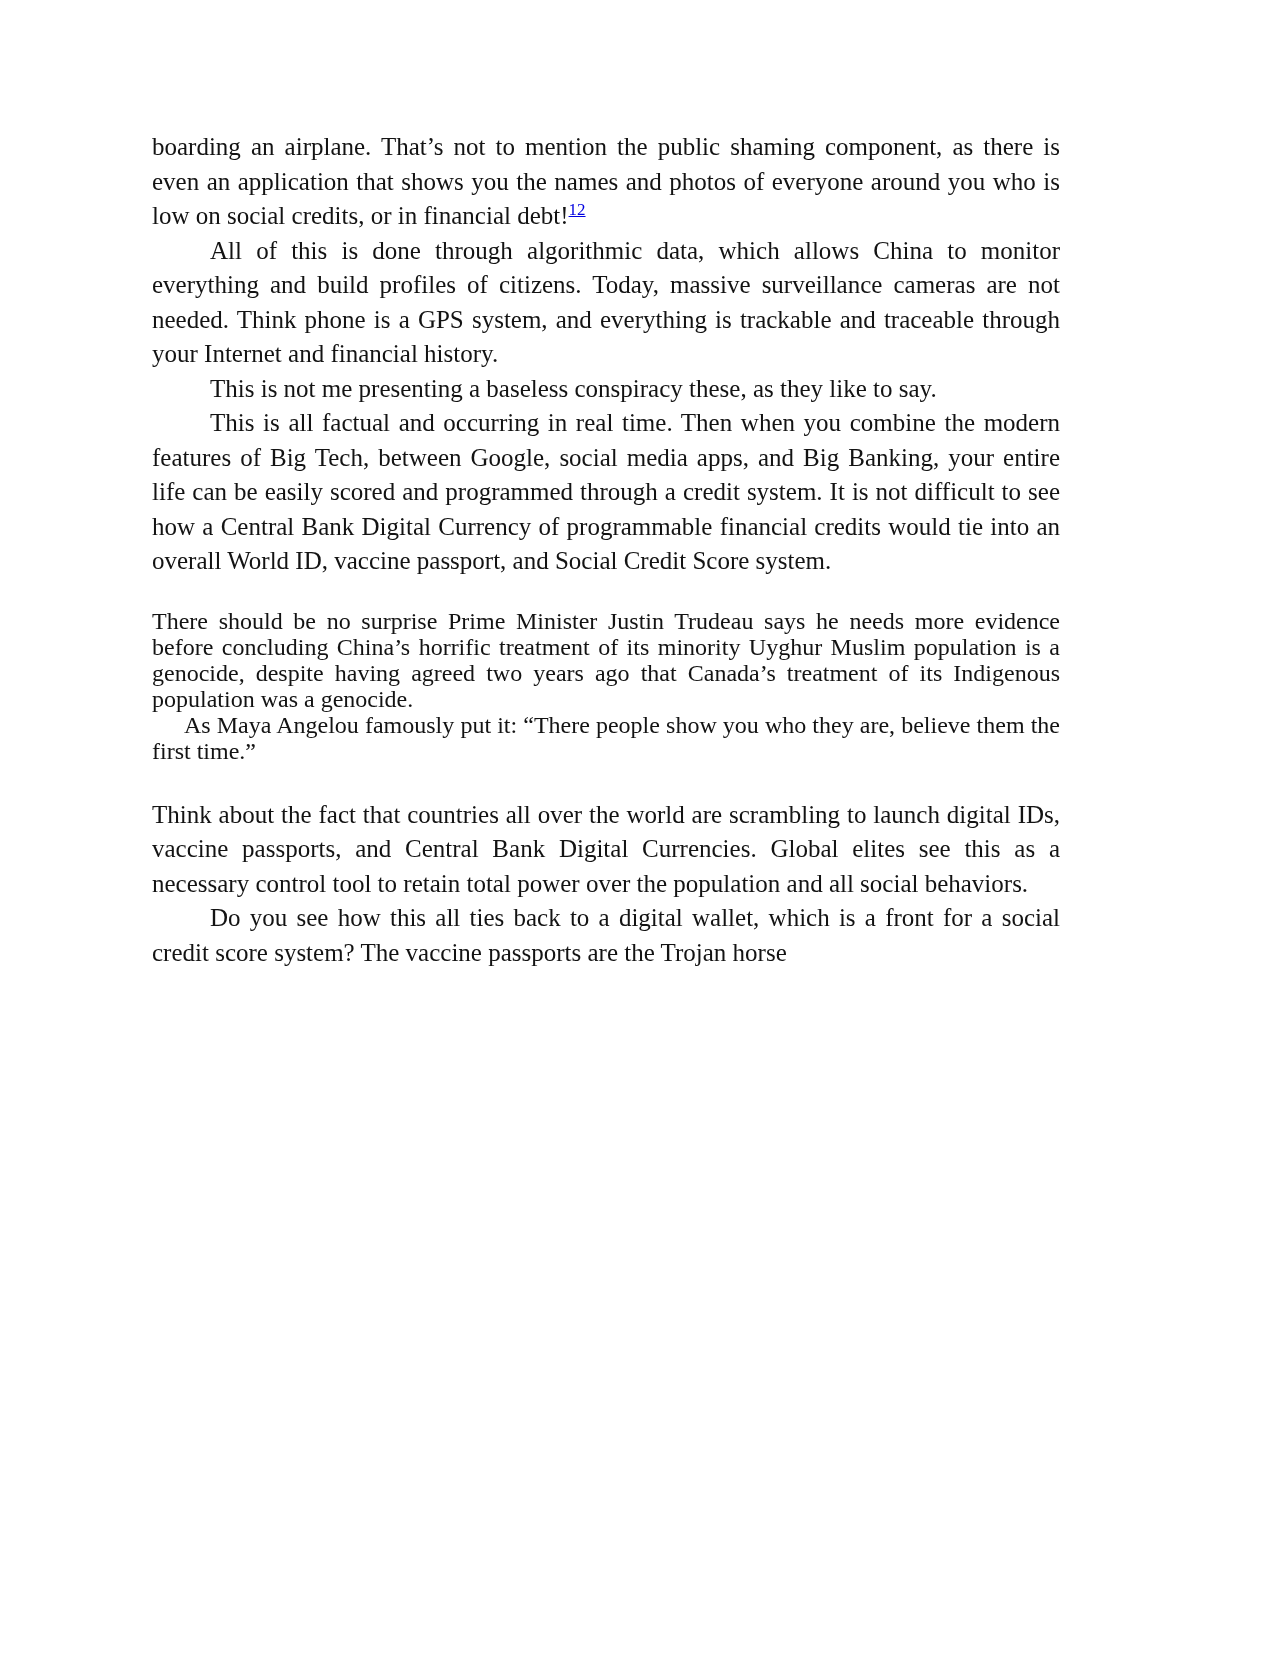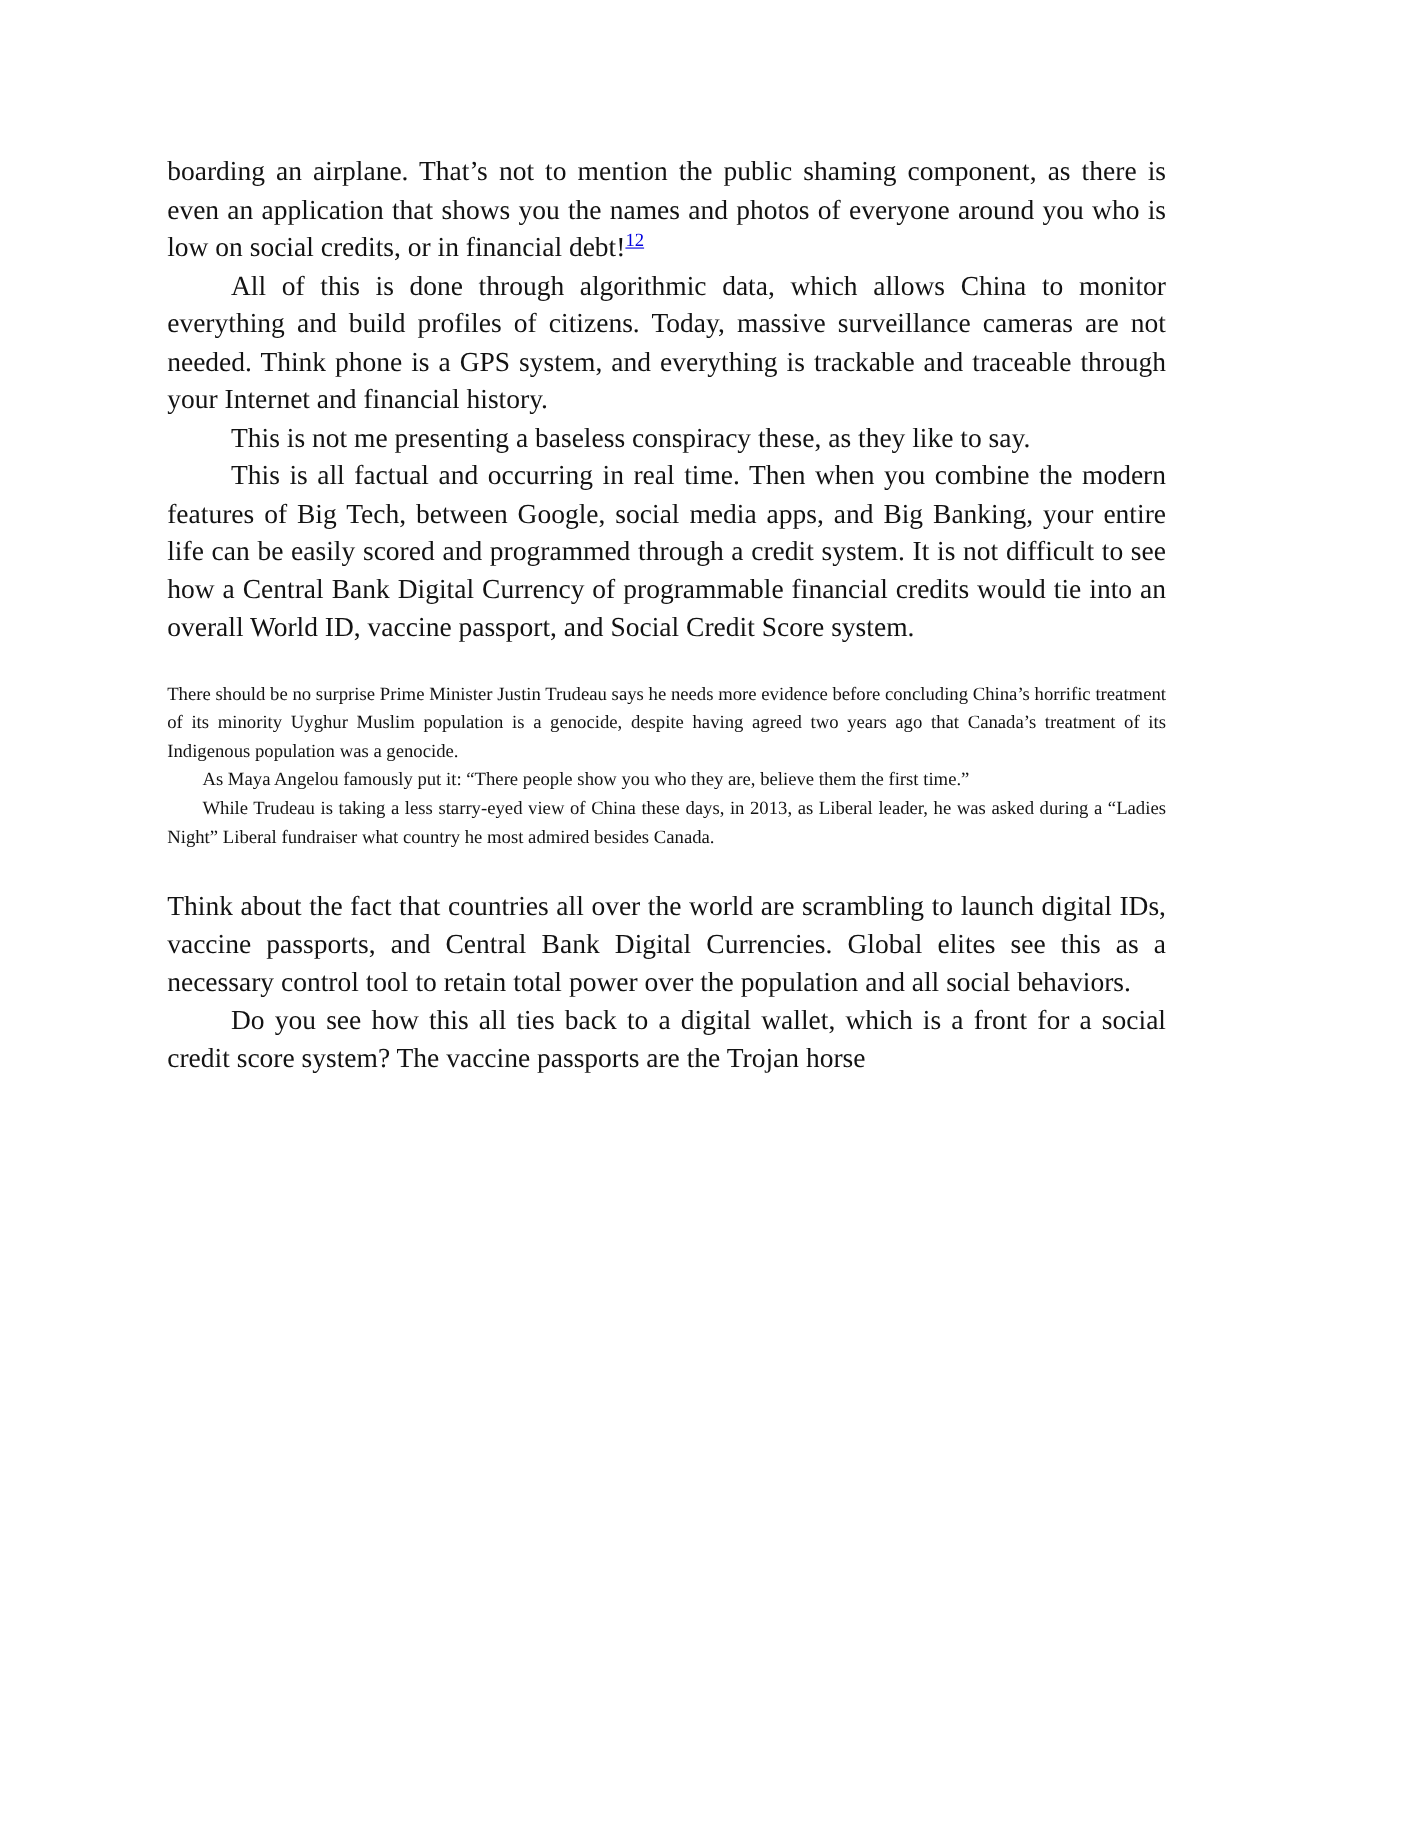--- a/index.html
+++ b/index.html
@@ -12,40 +12,40 @@
     width: 1280px;
     height: 1656px;
     background: #ffffff;
     overflow: hidden;
     font-family: "Liberation Serif", "DejaVu Serif", serif;
     color: #131313;
   }
   .content {
     position: absolute;
     left: 152px;
-    top: 140px;
+    top: 130px;
     width: 908px;
   }
   .body-para {
     margin: 0;
     font-size: 25px;
     line-height: 34.5px;
     text-align: justify;
     text-justify: inter-word;
   }
   .body-para.indent {
     text-indent: 58px;
   }
   blockquote.quote-block {
     margin: 29px 0 34px 0;
     padding: 0;
   }
   .quote-para {
     margin: 0;
-    font-size: 17px;
+    font-size: 24px;
     line-height: 26px;
     text-align: justify;
     text-justify: inter-word;
   }
   .quote-para.indent {
     text-indent: 32px;
   }
   .italic {
     font-style: italic;
   }
@@ -64,20 +64,19 @@
   <div class="content">
     <div id="body-top">
         <p class="body-para"><span>boarding an airplane. That’s not to mention the public shaming component, as there is even an application that shows you the names and photos of everyone around you who is low on social credits, or in financial debt!</span><a class="footnote-link" href="#">12</a></p>
         <p class="body-para indent"><span>All of this is done through algorithmic data, which allows China to monitor everything and build profiles of citizens. Today, massive surveillance cameras are not needed. Think phone is a GPS system, and everything is trackable and traceable through your Internet and financial history.</span></p>
         <p class="body-para indent"><span>This is not me presenting a baseless conspiracy these, as they like to say.</span></p>
         <p class="body-para indent"><span>This is all factual and occurring in real time. Then when you combine the modern features of Big Tech, between Google, social media apps, and Big Banking, your entire life can be easily scored and programmed through a credit system. It is not difficult to see how a Central Bank Digital Currency of programmable financial credits would tie into an overall World ID, vaccine passport, and Social Credit Score system.</span></p>
       </div>
     <blockquote class="quote-block" id="quote-block">
         <p class="quote-para"><span>There should be no surprise Prime Minister Justin Trudeau says he needs more evidence before concluding China’s horrific treatment of its minority Uyghur Muslim population is a genocide, despite having agreed two years ago that Canada’s treatment of its Indigenous population was a genocide.</span></p>
         <p class="quote-para indent"><span>As Maya Angelou famously put it: “There people show you who they are, believe them the first time.”</span></p>
-        <p class="quote-para indent"><span>While Trudeau is taking a less starry-eyed view of China these days, in 2013, as Liberal leader, he was asked during a “Ladies Night” Liberal fundraiser what country he most admired besides Canada.</span></p>
       </blockquote>
     <div id="body-bottom">
         <p class="body-para"><span>Think about the fact that countries all over the world are scrambling to launch digital IDs, vaccine passports, and Central Bank Digital Currencies. Global elites see this as a necessary control tool to retain total power over the population and all social behaviors.</span></p>
         <p class="body-para indent"><span>Do you see how this all ties back to a digital wallet, which is a front for a social credit score system? The vaccine passports are the Trojan horse</span></p>
       </div>
   </div>
 </div>
 
 </body></html>

